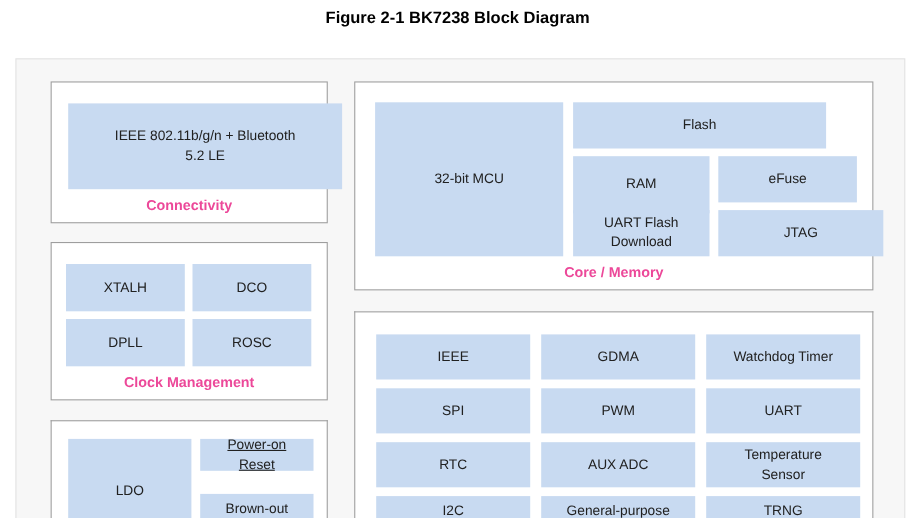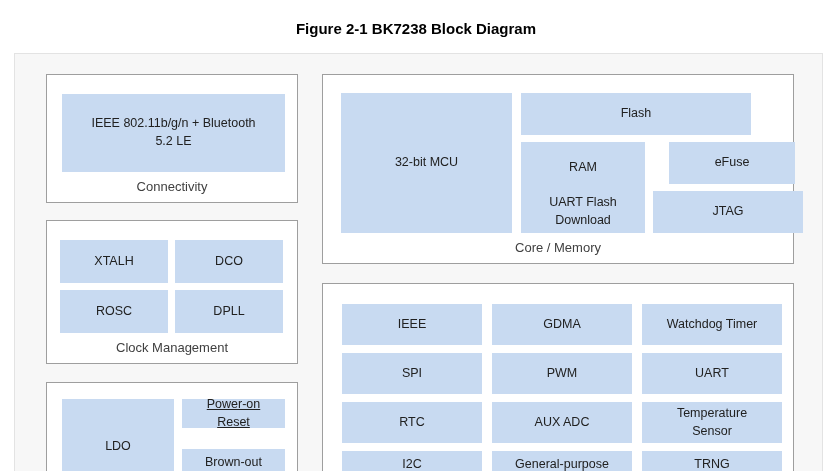--- a/index.html
+++ b/index.html
@@ -4,21 +4,21 @@
 <style>
   * { margin: 0; padding: 0; box-sizing: border-box; }
   html, body {
     width: 838px; height: 471px;
     overflow: hidden;
     background: #ffffff;
     font-family: "Liberation Sans", sans-serif;
   }
   .title {
     position: absolute;
-    left: 0; top: 20px; width: 832px;
+    left: 0; top: 8px; width: 832px;
     text-align: center;
     font-size: 15px;
     font-weight: bold;
     color: #000000;
   }
   .canvas {
     position: absolute;
     left: 14px; top: 53px;
     width: 809px; height: 440px;
     background: #f7f7f7;
@@ -43,47 +43,47 @@
   }
   .blk.top-align {
     align-items: flex-start;
     padding-top: 5px;
   }
   .section-label {
     position: absolute;
     left: 0; bottom: 8px; width: 100%;
     text-align: center;
     font-size: 13px;
-    font-weight: normal;
-    color: #404040;
+    font-weight: bold;
+    color: #ec4899;
   }
   
   #sec-connectivity { left: 31px; top: 20px; width: 252px; height: 129px; }
-  #blk-wifi-bt { left: 15px; top: 19px; width: 223px; height: 78px; }
+  #blk-wifi-bt { left: 15px; top: 19px; width: 249px; height: 78px; }
   
   #sec-clock { left: 31px; top: 166px; width: 252px; height: 144px; }
   .clock-grid {
     position: absolute; left: 13px; top: 19px;
     display: grid;
     grid-template-columns: 108px 108px;
     grid-auto-rows: 43px;
     column-gap: 7px; row-gap: 7px;
   }
   .clock-grid .blk, .periph-grid .blk { position: static; }
   
   #sec-power { left: 31px; top: 328px; width: 252px; height: 130px; border-bottom: none; }
   #blk-ldo { left: 15px; top: 16px; width: 112px; height: 95px; }
   #blk-por { left: 135px; top: 16px; width: 103px; height: 29px; text-decoration: underline; }
   #blk-brownout { left: 135px; top: 66px; width: 103px; height: 43px; }
   
   #sec-core { left: 307px; top: 20px; width: 472px; height: 190px; }
   #blk-mcu   { left: 18px;  top: 18px;  width: 171px; height: 140px; }
   #blk-flash { left: 198px; top: 18px;  width: 230px; height: 42px; }
   #blk-ram   { left: 198px; top: 67px;  width: 124px; height: 52px; }
-  #blk-efuse { left: 330px; top: 67px;  width: 126px; height: 42px; margin-left: 16px; }
+  #blk-efuse { left: 330px; top: 67px;  width: 126px; height: 42px; }
   #blk-uartdl{ left: 198px; top: 116px; width: 124px; height: 42px; }
   #blk-jtag  { left: 330px; top: 116px; width: 150px; height: 42px; }
   
   #sec-periph { left: 307px; top: 229px; width: 472px; height: 205px; border-bottom: none; }
   .periph-grid {
     position: absolute; left: 19px; top: 20px;
     display: grid;
     grid-template-columns: 140px 140px 140px;
     grid-auto-rows: 41px;
     column-gap: 10px; row-gap: 8px;
@@ -99,22 +99,22 @@
   <div class="section" id="sec-connectivity">
     <div class="blk" id="blk-wifi-bt">IEEE 802.11b/g/n + Bluetooth
 5.2 LE</div>
     <div class="section-label">Connectivity</div>
   </div>
 
   <div class="section" id="sec-clock">
     <div class="clock-grid">
       <div class="blk">XTALH</div>
       <div class="blk">DCO</div>
+      <div class="blk">DPLL</div>
       <div class="blk">ROSC</div>
-      <div class="blk">DPLL</div>
     </div>
     <div class="section-label">Clock Management</div>
   </div>
 
   <div class="section" id="sec-power">
     <div class="blk" id="blk-ldo">LDO</div>
     <div class="blk" id="blk-por">Power-on
 Reset</div>
     <div class="blk top-align" id="blk-brownout">Brown-out</div>
   </div>

